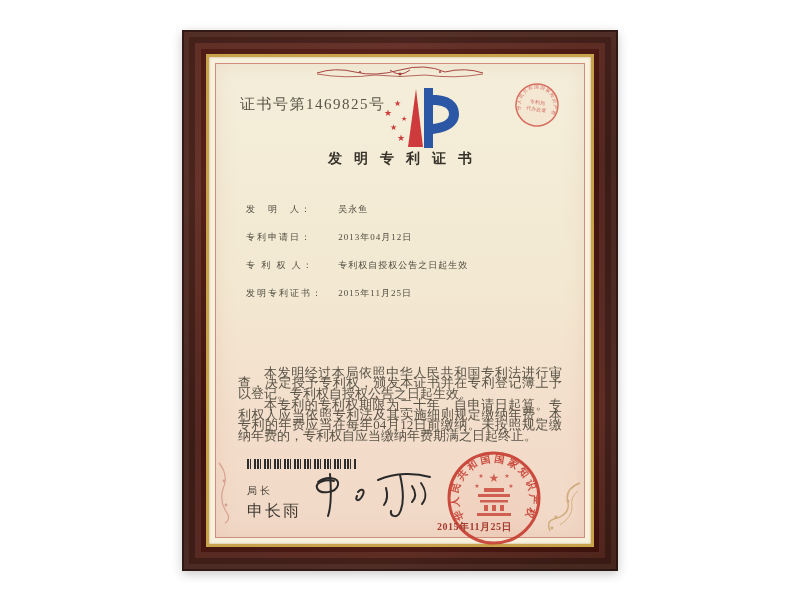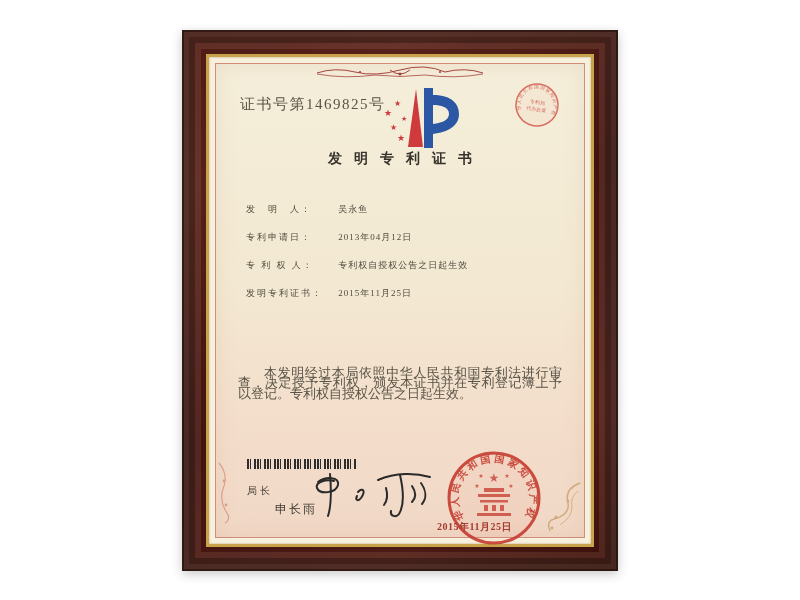--- a/index.html
+++ b/index.html
@@ -28,21 +28,21 @@
   .fields{position:absolute;left:30px;top:139px;}
   .frow{height:28px;font-size:9px;color:#4f4a3e;white-space:nowrap;}
   .frow .lbl{display:inline-block;min-width:90px;letter-spacing:2px;}
   .frow .val{letter-spacing:1px;}
   .body{position:absolute;left:22px;top:304px;width:324px;color:#595346;}
   .body p{margin:0 0 1px 0;font-size:13px;line-height:10.3px;text-align:justify;text-indent:2em;}
   .barcode{position:absolute;left:31px;top:395px;width:110px;height:10px;
            background:repeating-linear-gradient(90deg,#2d2d2d 0 2px,transparent 2px 3px,
                       #2d2d2d 3px 4px,transparent 4px 7px,#2d2d2d 7px 9px,transparent 9px 10px);}
   .signer-title{position:absolute;left:31px;top:420px;font-size:10px;letter-spacing:3px;color:#3f3a32;}
-  .signer-name{position:absolute;left:31px;top:437px;font-size:12px;letter-spacing:2px;color:#3f3a32;margin-left:28px;}
+  .signer-name{position:absolute;left:31px;top:437px;font-size:16px;letter-spacing:2px;color:#3f3a32;}
   .signature{position:absolute;left:84px;top:404px;z-index:2;}
   .big-seal{position:absolute;left:228px;top:384px;z-index:2;opacity:.9;}
   .seal-date{position:absolute;left:221px;top:456px;z-index:3;font-size:10px;letter-spacing:.5px;
              color:#a63c30;font-weight:bold;}
   .orn-br{position:absolute;right:2px;bottom:4px;opacity:.6;}
   .orn-bl{position:absolute;left:1px;bottom:12px;opacity:.5;}
   .seal-ring{font-family:"DejaVu Sans",sans-serif;}
 </style>
 </head>
 <body>
@@ -102,20 +102,21 @@
             <span class="val">专利权自授权公告之日起生效</span>
           </div>
           <div class="frow">
             <span class="lbl">发明专利证书：</span>
             <span class="val">2015年11月25日</span>
           </div>
         </div>
 
         <div class="body">
           <p>本发明经过本局依照中华人民共和国专利法进行审查，决定授予专利权，颁发本证书并在专利登记簿上予以登记。专利权自授权公告之日起生效。</p>
+          <p>本专利的专利权期限为二十年，自申请日起算。专利权人应当依照专利法及其实施细则规定缴纳年费。本专利的年费应当在每年04月12日前缴纳。未按照规定缴纳年费的，专利权自应当缴纳年费期满之日起终止。</p>
         </div>
 
         <div class="barcode"></div>
 
         <div class="signer-title">局长</div>
         <div class="signer-name">申长雨</div>
 
         <svg class="signature" width="145" height="52" viewBox="0 0 145 52">
           <g fill="none" stroke="#2a2a2a" stroke-width="2" stroke-linecap="round">
             <path d="M30,6 C31,18 32,36 28,48"></path>

